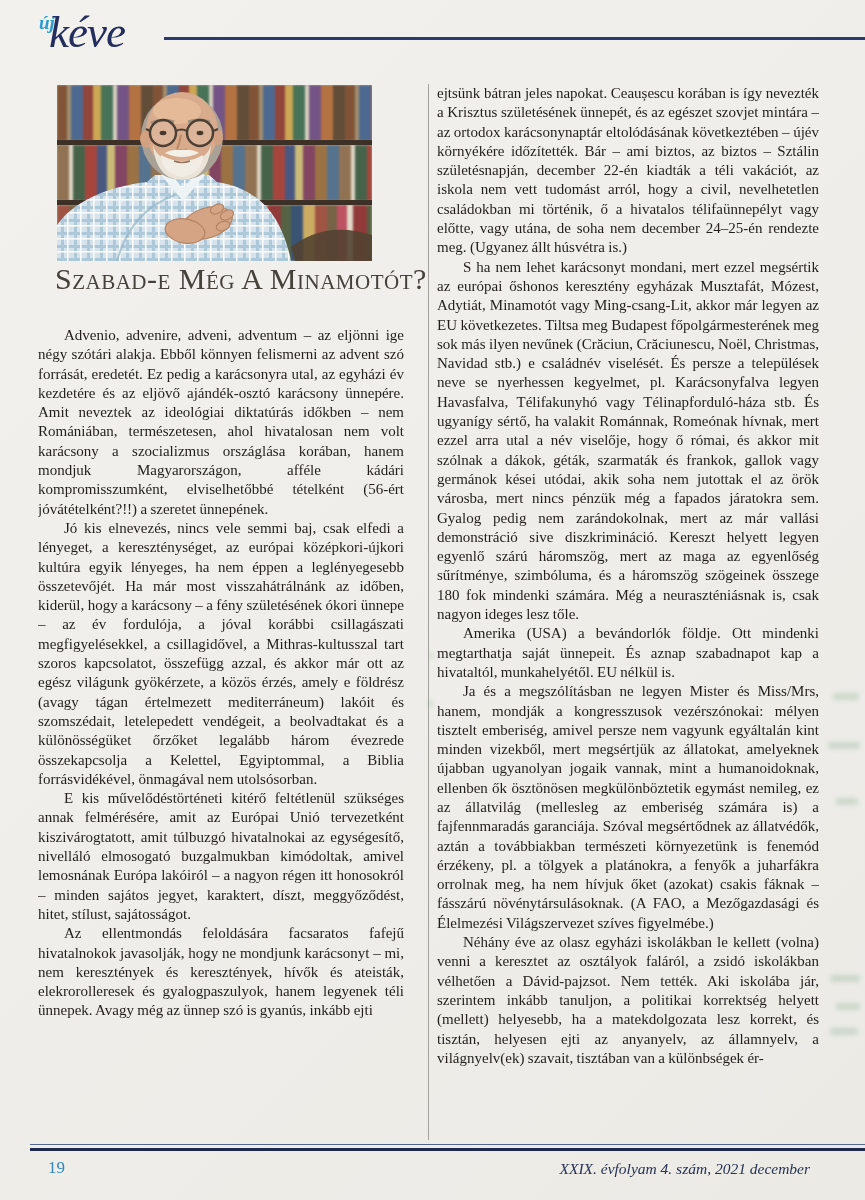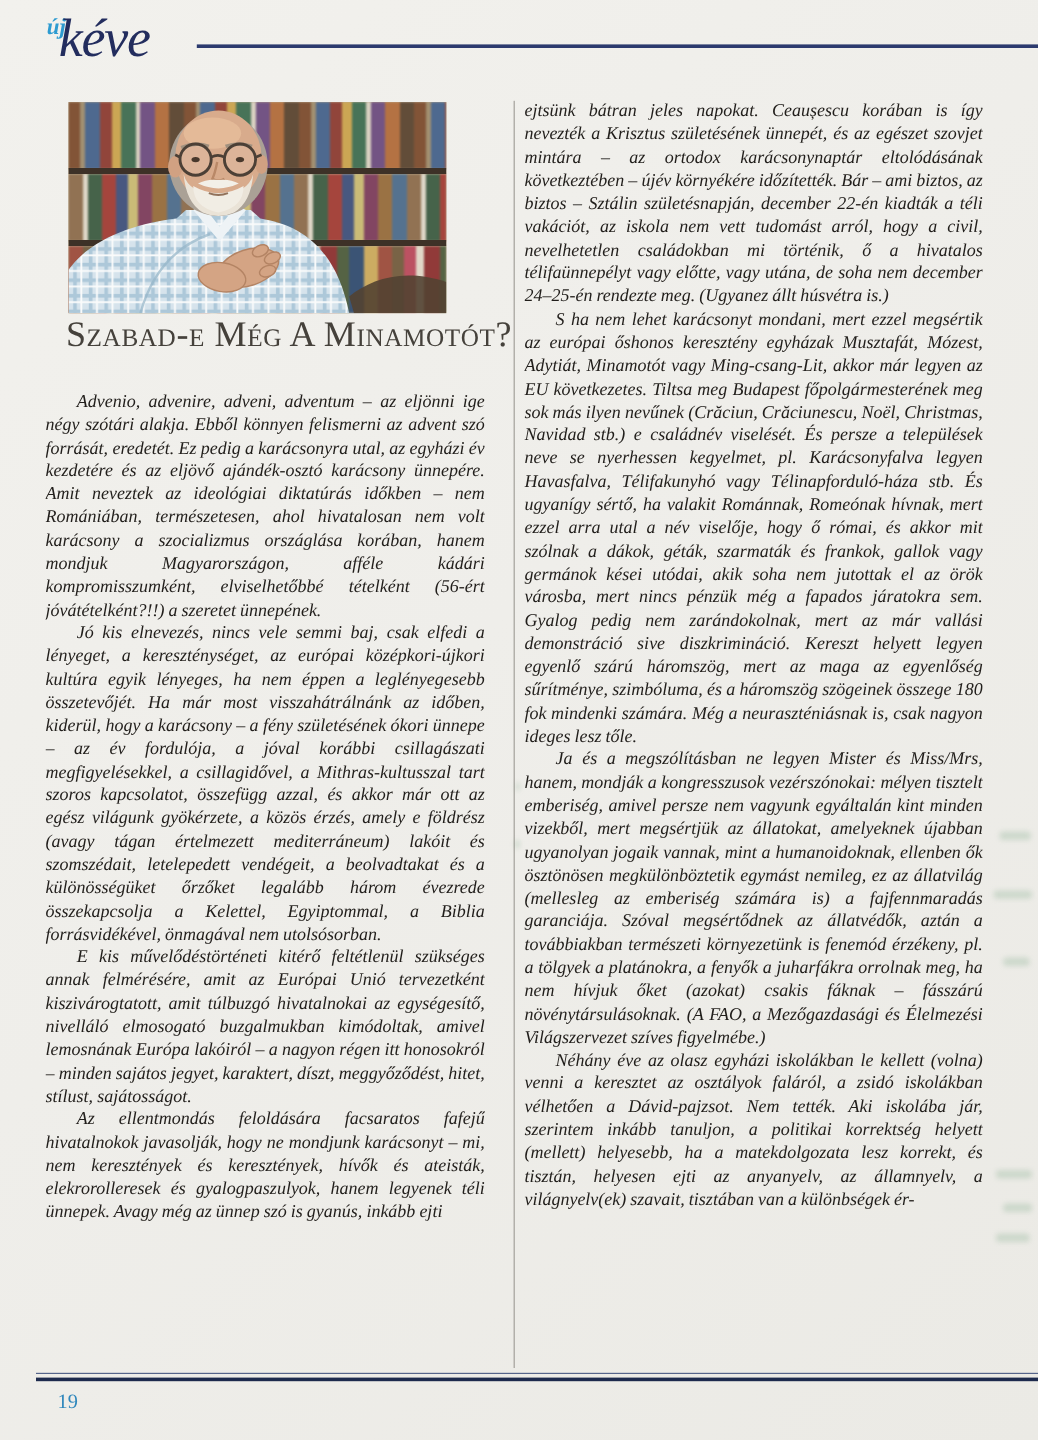--- a/index.html
+++ b/index.html
@@ -40,21 +40,21 @@
   }
 
   
   .col {
     position:absolute; text-align:justify; color:#211e1b;
     font-size:15px; line-height:19.3px; overflow:hidden;
     word-spacing:-0.4px;
   }
   .col-left  { left:38px;  top:326px; width:366px; height:812px;  }
   .col-right { left:437px; top:84px;  width:382px; height:1056px; }
-  .col p { margin:0; text-indent:26px;font-style:italic; }
+  .col p { margin:0; text-indent:26px; }
   .col-right p:first-child { text-indent:0; }
   .col-divider { position:absolute; left:428px; top:84px; width:1px; height:1056px; background:#a3a19b; }
 
   
   .bleed { position:absolute; background:rgba(95,150,110,0.22); filter:blur(2px); height:7px; border-radius:3px; }
   .b1 { left:833px; top:693px;  width:26px; }
   .b2 { left:828px; top:742px;  width:32px; }
   .b3 { left:836px; top:798px;  width:22px; }
   .b4 { left:830px; top:975px;  width:30px; }
   .b5 { left:836px; top:1003px; width:24px; }
@@ -136,29 +136,31 @@
   <div class="col col-left">
       <p>Advenio, advenire, adveni, adventum – az eljönni ige négy szótári alakja. Ebből könnyen felismerni az advent szó forrását, eredetét. Ez pedig a karácsonyra utal, az egyházi év kezdetére és az eljövő ajándék-osztó karácsony ünnepére. Amit neveztek az ideológiai diktatúrás időkben – nem Romániában, természetesen, ahol hivatalosan nem volt karácsony a szocializmus országlása korában, hanem mondjuk Magyarországon, afféle kádári kompromisszumként, elviselhetőbbé tételként (56-ért jóvátételként?!!) a szeretet ünnepének.</p>
       <p>Jó kis elnevezés, nincs vele semmi baj, csak elfedi a lényeget, a kereszténységet, az európai középkori-újkori kultúra egyik lényeges, ha nem éppen a leglényegesebb összetevőjét. Ha már most visszahátrálnánk az időben, kiderül, hogy a karácsony – a fény születésének ókori ünnepe – az év fordulója, a jóval korábbi csillagászati megfigyelésekkel, a csillagidővel, a Mithras-kultusszal tart szoros kapcsolatot, összefügg azzal, és akkor már ott az egész világunk gyökérzete, a közös érzés, amely e földrész (avagy tágan értelmezett mediterráneum) lakóit és szomszédait, letelepedett vendégeit, a beolvadtakat és a különösségüket őrzőket legalább három évezrede összekapcsolja a Kelettel, Egyiptommal, a Biblia forrásvidékével, önmagával nem utolsósorban.</p>
       <p>E kis művelődéstörténeti kitérő feltétlenül szükséges annak felmérésére, amit az Európai Unió tervezetként kiszivárogtatott, amit túlbuzgó hivatalnokai az egységesítő, nivelláló elmosogató buzgalmukban kimódoltak, amivel lemosnának Európa lakóiról – a nagyon régen itt honosokról – minden sajátos jegyet, karaktert, díszt, meggyőződést, hitet, stílust, sajátosságot.</p>
       <p>Az ellentmondás feloldására facsaratos fafejű hivatalnokok javasolják, hogy ne mondjunk karácsonyt – mi, nem keresztények és keresztények, hívők és ateisták, elekrorolleresek és gyalogpaszulyok, hanem legyenek téli ünnepek. Avagy még az ünnep szó is gyanús, inkább ejti</p>
     </div>
   <div class="col-divider"></div>
   <div class="col col-right">
       <p>ejtsünk bátran jeles napokat. Ceaușescu korában is így nevezték a Krisztus születésének ünnepét, és az egészet szovjet mintára – az ortodox karácsonynaptár eltolódásának következtében – újév környékére időzítették. Bár – ami biztos, az biztos – Sztálin születésnapján, december 22-én kiadták a téli vakációt, az iskola nem vett tudomást arról, hogy a civil, nevelhetetlen családokban mi történik, ő a hivatalos télifaünnepélyt vagy előtte, vagy utána, de soha nem december 24–25-én rendezte meg. (Ugyanez állt húsvétra is.)</p>
       <p>S ha nem lehet karácsonyt mondani, mert ezzel megsértik az európai őshonos keresztény egyházak Musztafát, Mózest, Adytiát, Minamotót vagy Ming-csang-Lit, akkor már legyen az EU következetes. Tiltsa meg Budapest főpolgármesterének meg sok más ilyen nevűnek (Crăciun, Crăciunescu, Noël, Christmas, Navidad stb.) e családnév viselését. És persze a települések neve se nyerhessen kegyelmet, pl. Karácsonyfalva legyen Havasfalva, Télifakunyhó vagy Télinapforduló-háza stb. És ugyanígy sértő, ha valakit Románnak, Romeónak hívnak, mert ezzel arra utal a név viselője, hogy ő római, és akkor mit szólnak a dákok, géták, szarmaták és frankok, gallok vagy germánok kései utódai, akik soha nem jutottak el az örök városba, mert nincs pénzük még a fapados járatokra sem. Gyalog pedig nem zarándokolnak, mert az már vallási demonstráció sive diszkrimináció. Kereszt helyett legyen egyenlő szárú háromszög, mert az maga az egyenlőség sűrítménye, szimbóluma, és a háromszög szögeinek összege 180 fok mindenki számára. Még a neuraszténiásnak is, csak nagyon ideges lesz tőle.</p>
+      <p>Amerika (USA) a bevándorlók földje. Ott mindenki megtarthatja saját ünnepeit. És aznap szabadnapot kap a hivataltól, munkahelyétől. EU nélkül is.</p>
       <p>Ja és a megszólításban ne legyen Mister és Miss/Mrs, hanem, mondják a kongresszusok vezérszónokai: mélyen tisztelt emberiség, amivel persze nem vagyunk egyáltalán kint minden vizekből, mert megsértjük az állatokat, amelyeknek újabban ugyanolyan jogaik vannak, mint a humanoidoknak, ellenben ők ösztönösen megkülönböztetik egymást nemileg, ez az állatvilág (mellesleg az emberiség számára is) a fajfennmaradás garanciája. Szóval megsértődnek az állatvédők, aztán a továbbiakban természeti környezetünk is fenemód érzékeny, pl. a tölgyek a platánokra, a fenyők a juharfákra orrolnak meg, ha nem hívjuk őket (azokat) csakis fáknak – fásszárú növénytársulásoknak. (A FAO, a Mezőgazdasági és Élelmezési Világszervezet szíves figyelmébe.)</p>
       <p>Néhány éve az olasz egyházi iskolákban le kellett (volna) venni a keresztet az osztályok faláról, a zsidó iskolákban vélhetően a Dávid-pajzsot. Nem tették. Aki iskolába jár, szerintem inkább tanuljon, a politikai korrektség helyett (mellett) helyesebb, ha a matekdolgozata lesz korrekt, és tisztán, helyesen ejti az anyanyelv, az államnyelv, a világnyelv(ek) szavait, tisztában van a különbségek ér-</p>
     </div>
 
   <div class="bleed b1"></div>
   <div class="bleed b2"></div>
   <div class="bleed b3"></div>
   <div class="bleed b4"></div>
   <div class="bleed b5"></div>
   <div class="bleed b6"></div>
   <div class="bleed b7"></div>
   <div class="bleed b8"></div>
 
   <div class="foot-rule"></div>
   <span class="pagenum">19</span>
+  <span class="issue">XXIX. évfolyam 4. szám, 2021 december</span>
 
 </div>
 
 </body></html>

